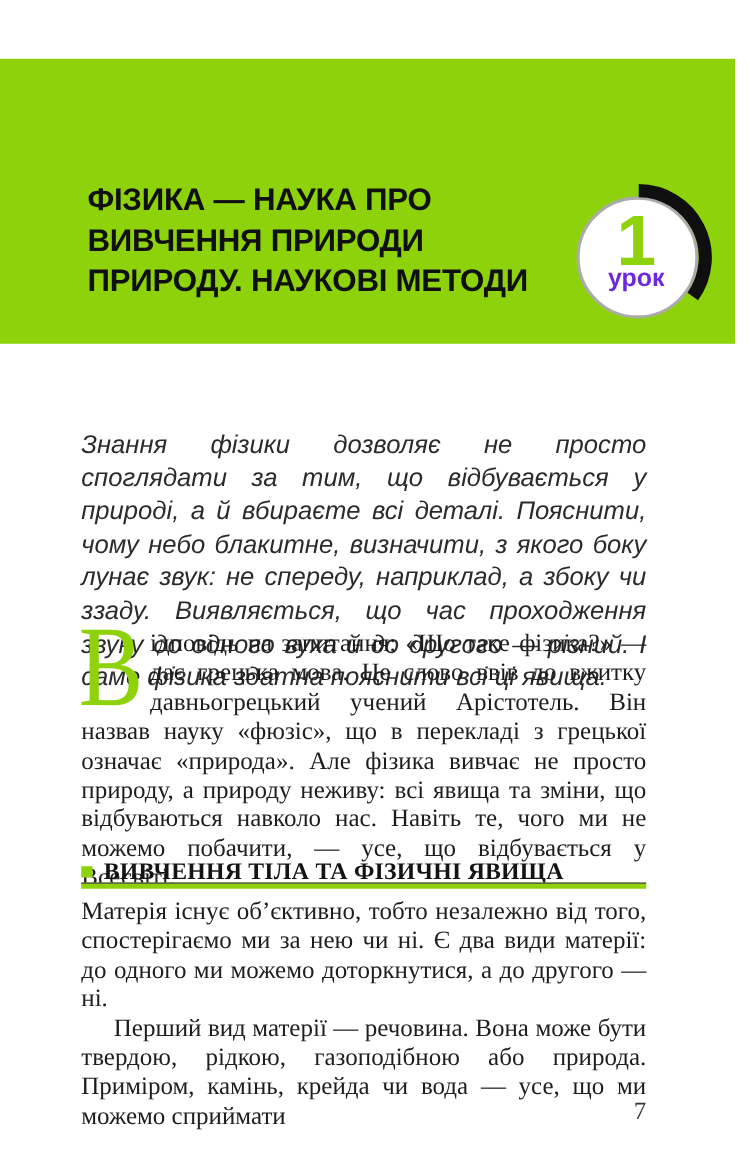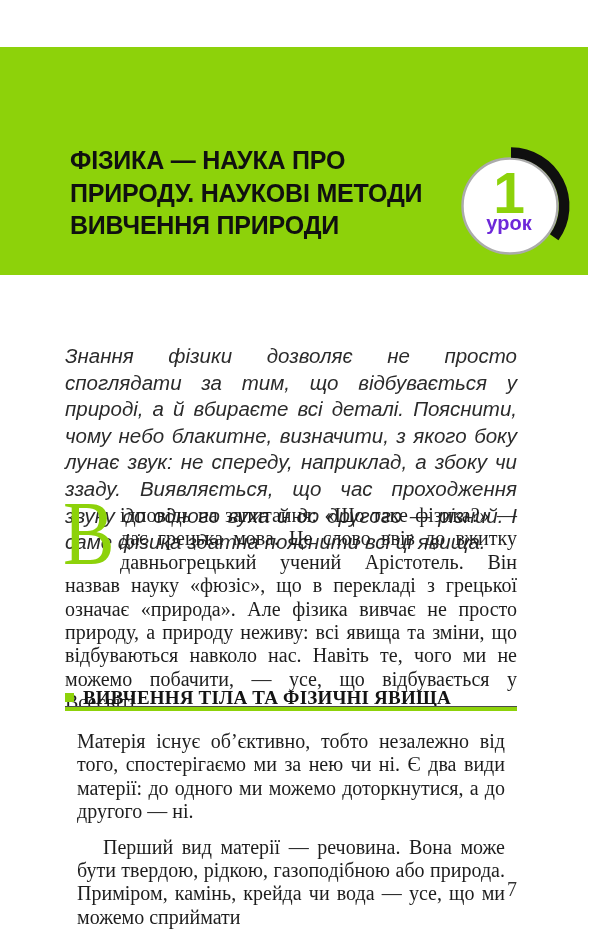--- a/index.html
+++ b/index.html
@@ -122,42 +122,42 @@
   }
 
   
   .bodytext {
     top: 718px;
     font-size: 20px;
     line-height: 23.4px;
     color: #1d1d1d;
     text-align: justify;
   }
-  .bodytext p { margin: 12px; }
+  .bodytext p { margin: 0; }
   .bodytext p.indent { text-indent: 26px; }
 
   
   .page-number {
     top: 878px;
     text-align: right;
     font-family: "Liberation Serif", serif;
     font-size: 20px;
     color: #333333;
   }
 </style>
 </head>
 <body>
 
 <div class="page">
 
   <div class="band">
     <div class="lesson-title">
       <div>ФІЗИКА — НАУКА ПРО</div>
+      <div>ВИВЧЕННЯ ПРИРОДИ</div>
       <div>ПРИРОДУ. НАУКОВІ МЕТОДИ</div>
-      <div>ВИВЧЕННЯ ПРИРОДИ</div>
     </div>
 
     <div class="badge">
       <svg width="122" height="122" viewBox="0 0 122 122">
         <circle cx="59" cy="60" r="47.5" fill="#ffffff" stroke="#ababab" stroke-width="2.5"></circle>
         <path d="M 60 6.5 A 53.5 53.5 0 0 1 103.2 91.2" fill="none" stroke="#0f0f0f" stroke-width="10.5" stroke-linecap="butt"></path>
       </svg>
       <div class="badge-number">1</div>
       <div class="badge-label">урок</div>
     </div>

